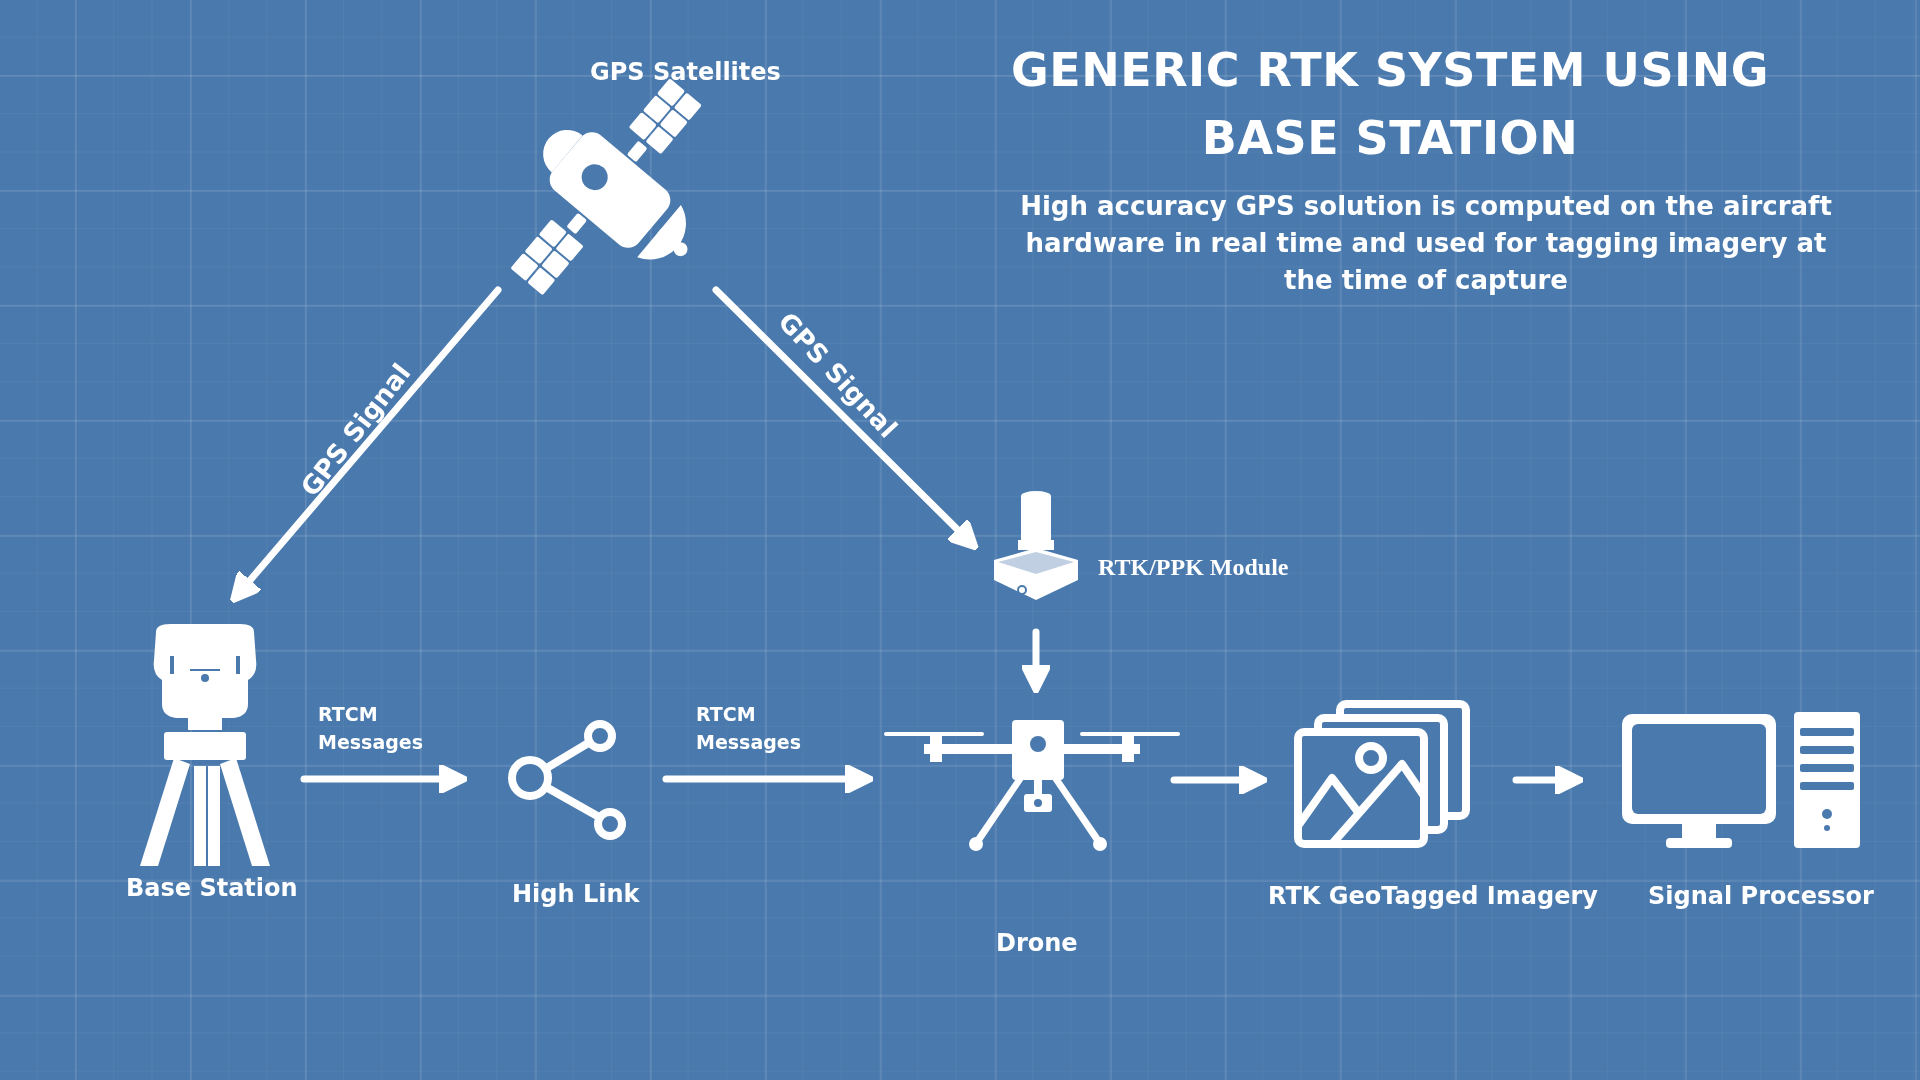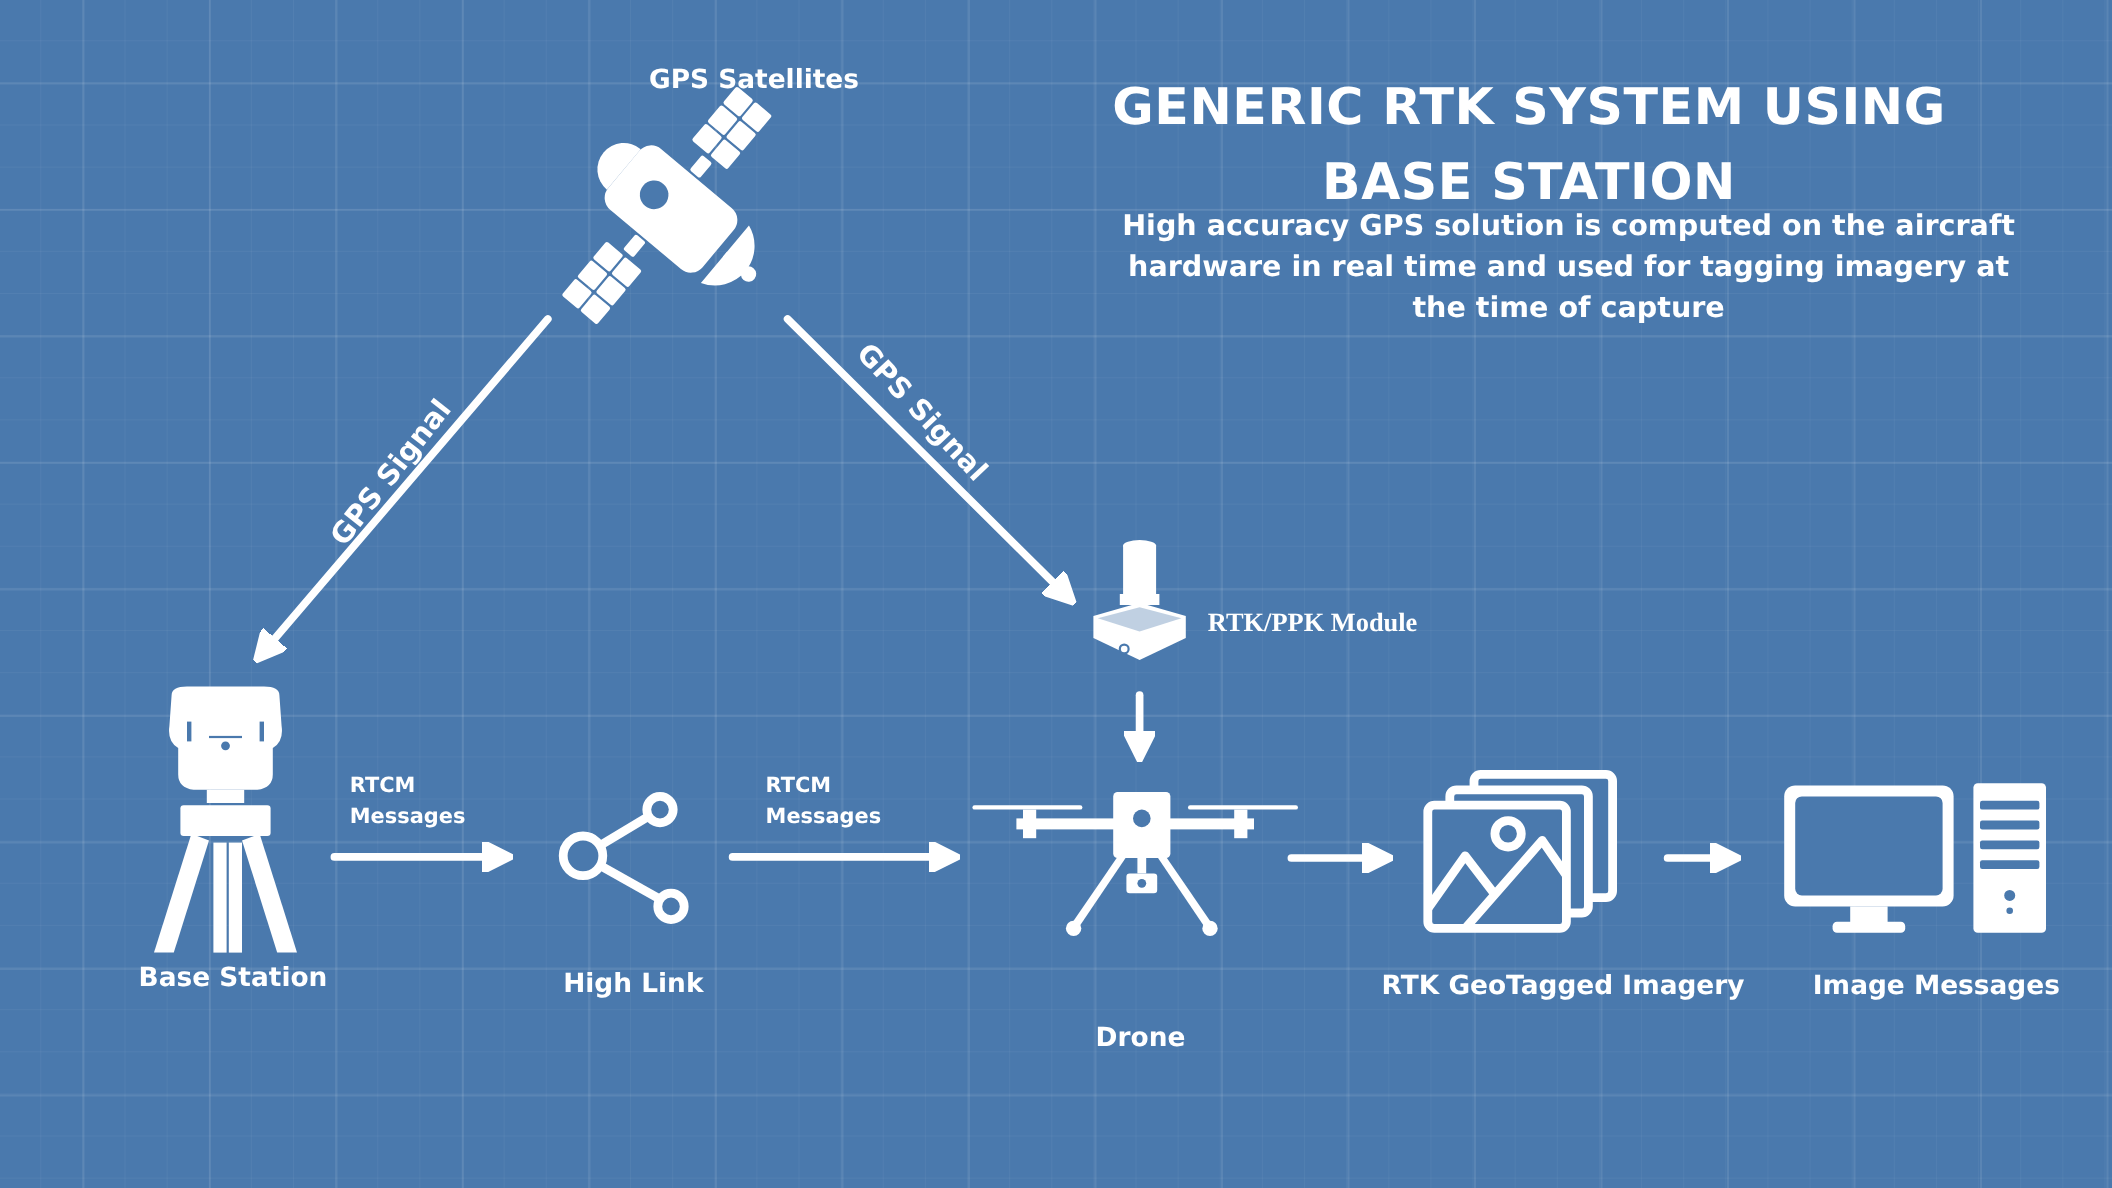--- a/index.html
+++ b/index.html
@@ -12,21 +12,21 @@
       linear-gradient(rgba(255,255,255,0.045) 1px, transparent 1px),
       linear-gradient(90deg, rgba(255,255,255,0.045) 1px, transparent 1px);
     background-size:115px 115px,115px 115px,38.3px 38.3px,38.3px 38.3px;
     background-position:-40px -40px,-40px -40px,-40px -40px,-40px -40px;
     font-family:"DejaVu Sans","Liberation Sans",sans-serif;
     color:#ffffff;
   }
   .abs { position:absolute; }
   .title {
     left:1000px; top:36px; width:780px; text-align:center;
-    font-weight:bold; font-size:46px; line-height:68px; letter-spacing:0.5px;margin-top:27px;
+    font-weight:bold; font-size:46px; line-height:68px; letter-spacing:0.5px;
   }
   .desc {
     left:1016px; top:188px; width:820px;
     font-weight:bold; font-size:26px; line-height:37px;text-align:center;
   }
   .label { font-weight:bold; font-size:24px; white-space:nowrap; }
   .small-label { font-weight:bold; font-size:19px; line-height:28px; text-align:left; }
   svg { position:absolute; left:0; top:0; overflow:visible; }
   .rot-label { font-weight:bold; font-size:26px; white-space:nowrap; transform-origin:center center; }
 </style>
@@ -189,33 +189,33 @@
   <svg width="200" height="150">
     <g fill="none" stroke="#fff" stroke-width="8" stroke-linejoin="round">
       <rect x="84" y="4" width="126" height="112" rx="6" fill="#4a79ad"></rect>
       <rect x="62" y="18" width="126" height="112" rx="6" fill="#4a79ad"></rect>
       <rect x="42" y="32" width="126" height="112" rx="6" fill="#4a79ad"></rect>
       <circle cx="115" cy="58" r="12"></circle>
       <path d="M42,126 L76,78 L102,112"></path>
       <path d="M76,144 L146,64 L168,96"></path>
     </g>
   </svg>
-  <div class="abs label" style="left:0px; top:182px;">RTK GeoTagged Imagery</div>
+  <div class="abs label" style="left:12px; top:182px;">RTK GeoTagged Imagery</div>
 </div>
 
 <div class="abs" style="left:1616px; top:710px; width:290px; height:210px;">
   <svg width="250" height="150">
     <g fill="#fff">
       <rect x="6" y="4" width="154" height="110" rx="10"></rect>
       <rect x="16" y="14" width="134" height="90" rx="6" fill="#4a79ad"></rect>
       <rect x="66" y="114" width="34" height="18"></rect>
       <rect x="50" y="128" width="66" height="10" rx="4"></rect>
       <rect x="178" y="2" width="66" height="136" rx="4"></rect>
       <rect x="184" y="18" width="54" height="8" rx="2" fill="#4a79ad"></rect>
       <rect x="184" y="36" width="54" height="8" rx="2" fill="#4a79ad"></rect>
       <rect x="184" y="54" width="54" height="8" rx="2" fill="#4a79ad"></rect>
       <rect x="184" y="72" width="54" height="8" rx="2" fill="#4a79ad"></rect>
       <circle cx="211" cy="104" r="5" fill="#4a79ad"></circle>
       <circle cx="211" cy="118" r="3" fill="#4a79ad"></circle>
     </g>
   </svg>
-  <div class="abs label" style="left:32px; top:172px;">Image Messages</div>
+  <div class="abs label" style="left:32px; top:172px;">Signal Processor</div>
 </div>
 
 </body></html>

